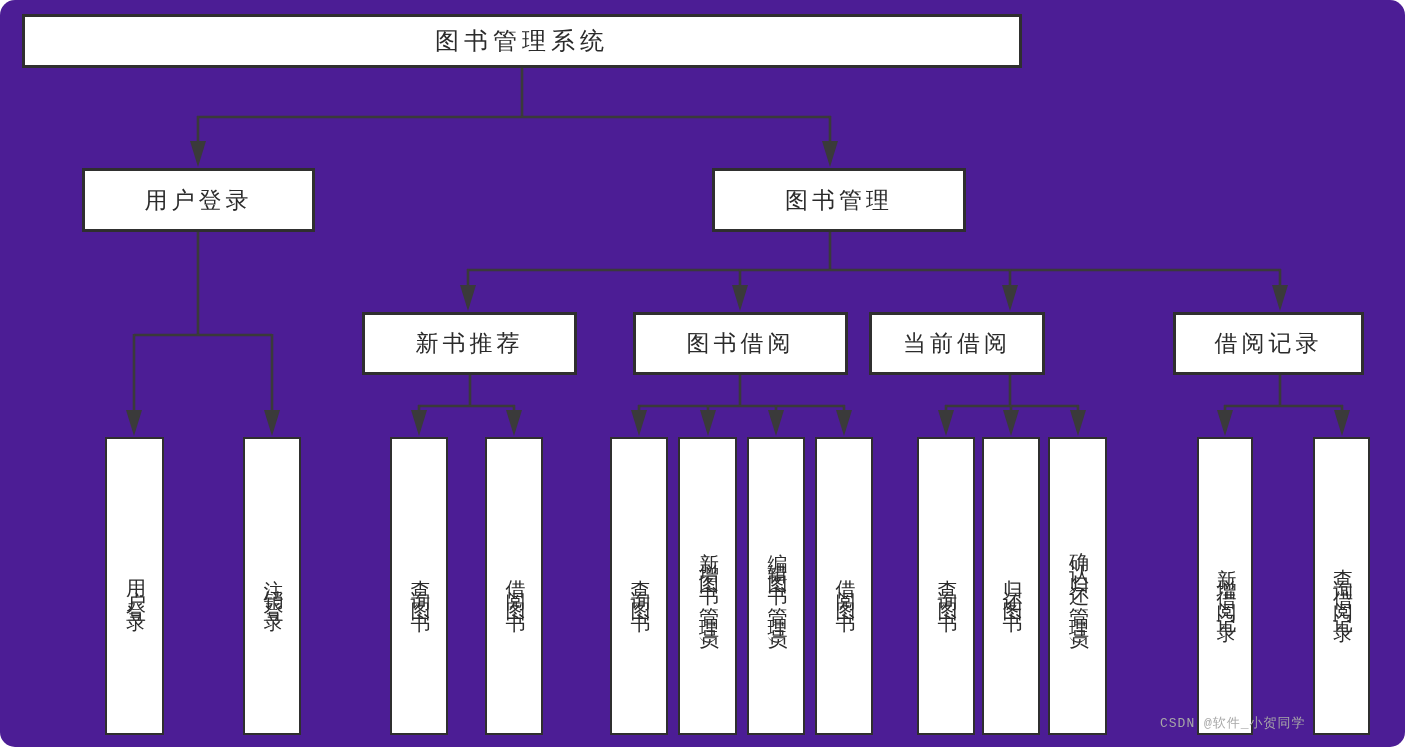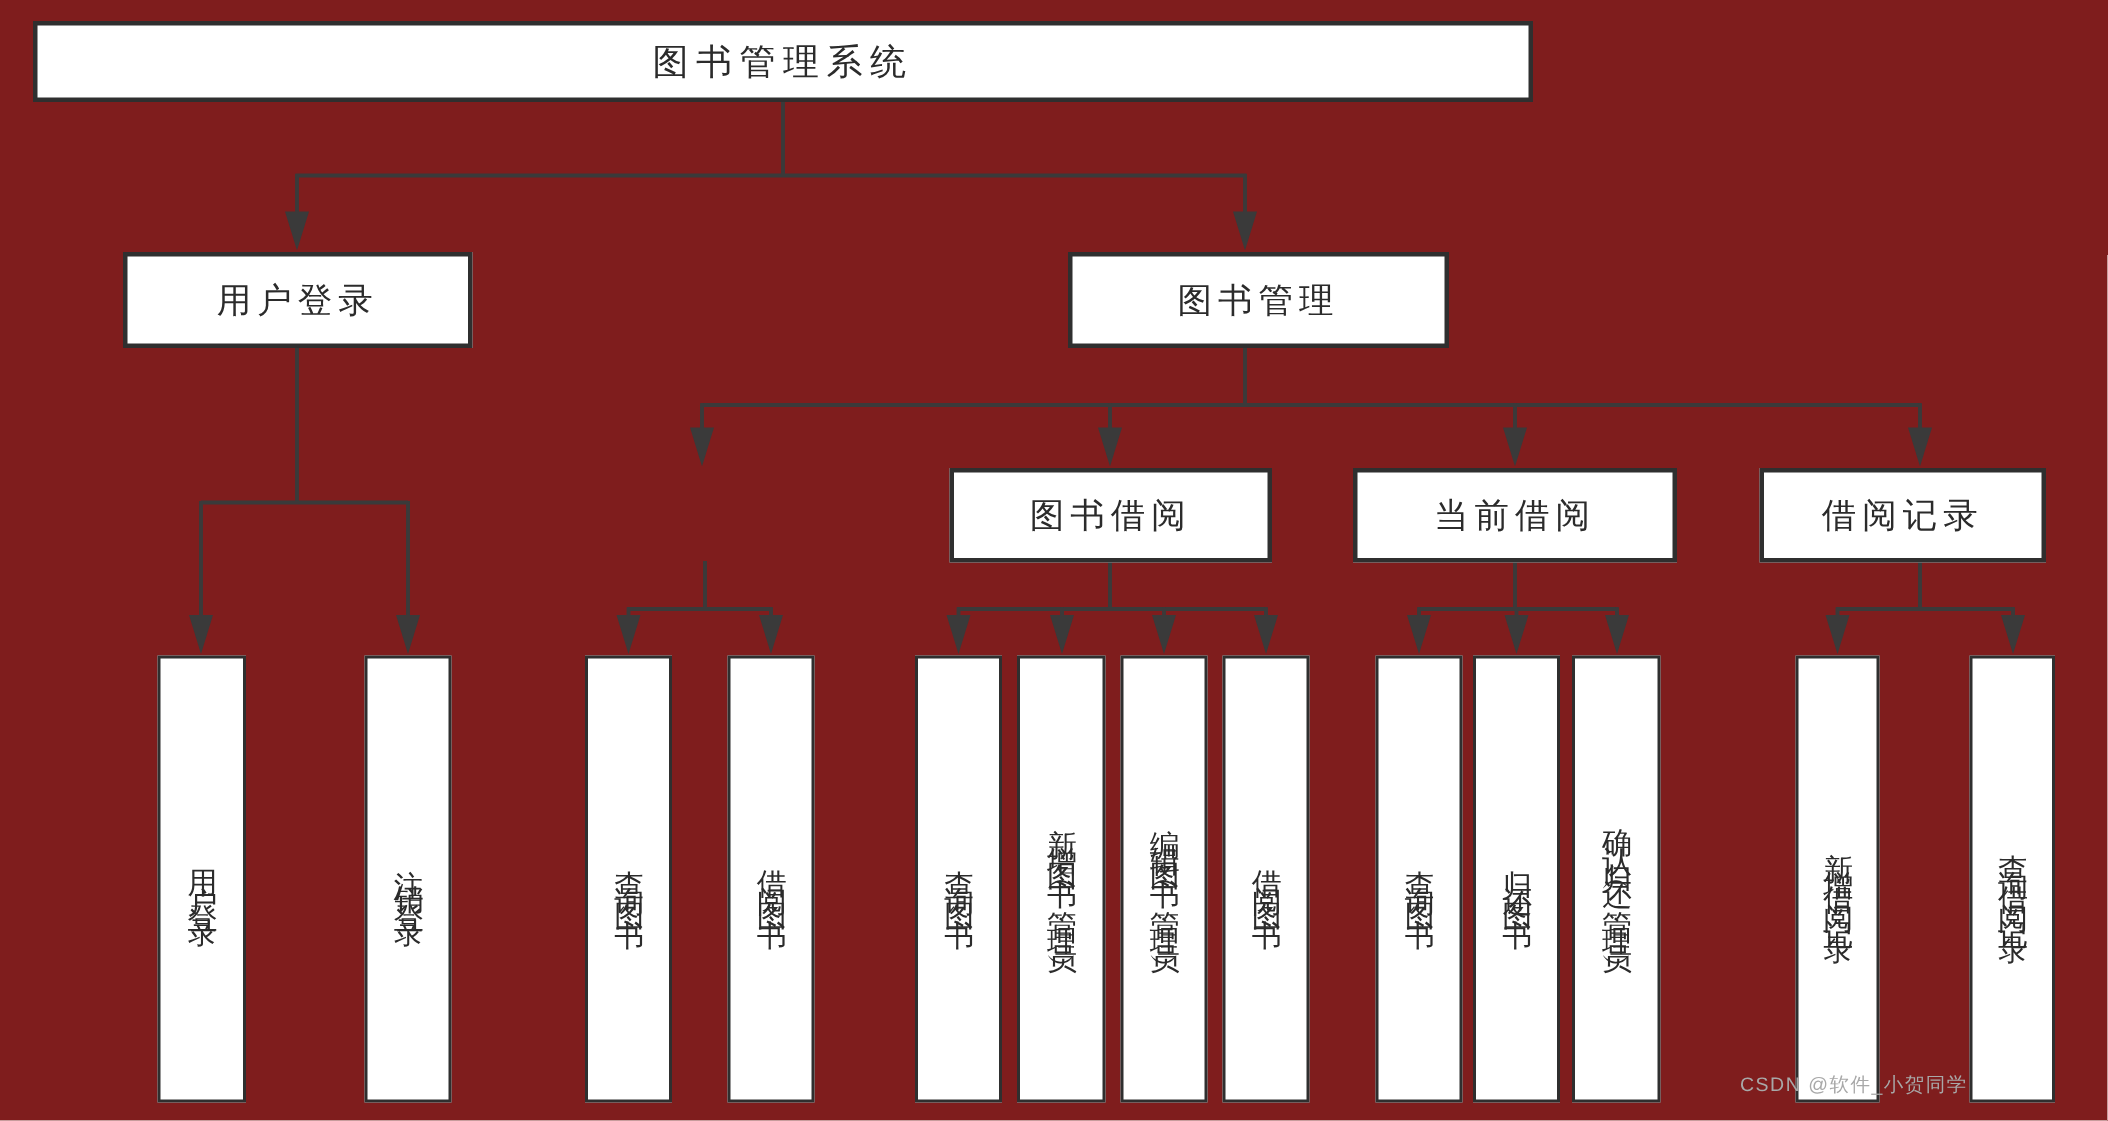--- a/index.html
+++ b/index.html
@@ -1,21 +1,22 @@
 <!DOCTYPE html>
 <html><head>
 <meta charset="utf-8">
 <style>
   html,body{margin:0;padding:0;background:#ffffff;}
   .canvas{
     position:relative;
     width:1405px;height:747px;
-    background:#7f1d1d;
-    font-family:Liberation Sans, sans-serif;
+    background:#4c1d95;
+    font-family:Liberation Mono, monospace;
     overflow:hidden;
+    border-radius:15px;
   }
   svg.connectors{position:absolute;left:0;top:0;width:1405px;height:747px;}
   .box{
     position:absolute;
     box-sizing:border-box;
     border:3px solid #2f2f2f;
     background:#ffffff;
     display:flex;align-items:center;justify-content:center;
     color:#2b2b2b;
   }
@@ -111,22 +112,23 @@
       <polygon points="1217,410 1233,410 1225,436"></polygon>
       <polygon points="1334,410 1350,410 1342,436"></polygon>
     </g>
   </svg>
 
   <div class="box root" style="left:22px;top:14px;width:1000px;height:54px;">图书管理系统</div>
 
   <div class="box hnode" style="left:82px;top:168px;width:233px;height:64px;">用户登录</div>
   <div class="box hnode" style="left:712px;top:168px;width:254px;height:64px;">图书管理</div>
 
+  <div class="box hnode" style="left:362px;top:312px;width:215px;height:63px;">新书推荐</div>
   <div class="box hnode" style="left:633px;top:312px;width:215px;height:63px;">图书借阅</div>
-  <div class="box hnode" style="left:902px;top:312px;width:216px;height:63px;">当前借阅</div>
+  <div class="box hnode" style="left:869px;top:312px;width:176px;height:63px;">当前借阅</div>
   <div class="box hnode" style="left:1173px;top:312px;width:191px;height:63px;text-align:right;">借阅记录</div>
 
   <div class="box vleaf" style="left:105px;top:437px;width:59px;height:298px;">
     <span>用户登录</span>
   </div>
   <div class="box vleaf" style="left:243px;top:437px;width:58px;height:298px;">
     <span>注销登录</span>
   </div>
 
   <div class="box vleaf" style="left:390px;top:437px;width:58px;height:298px;">

